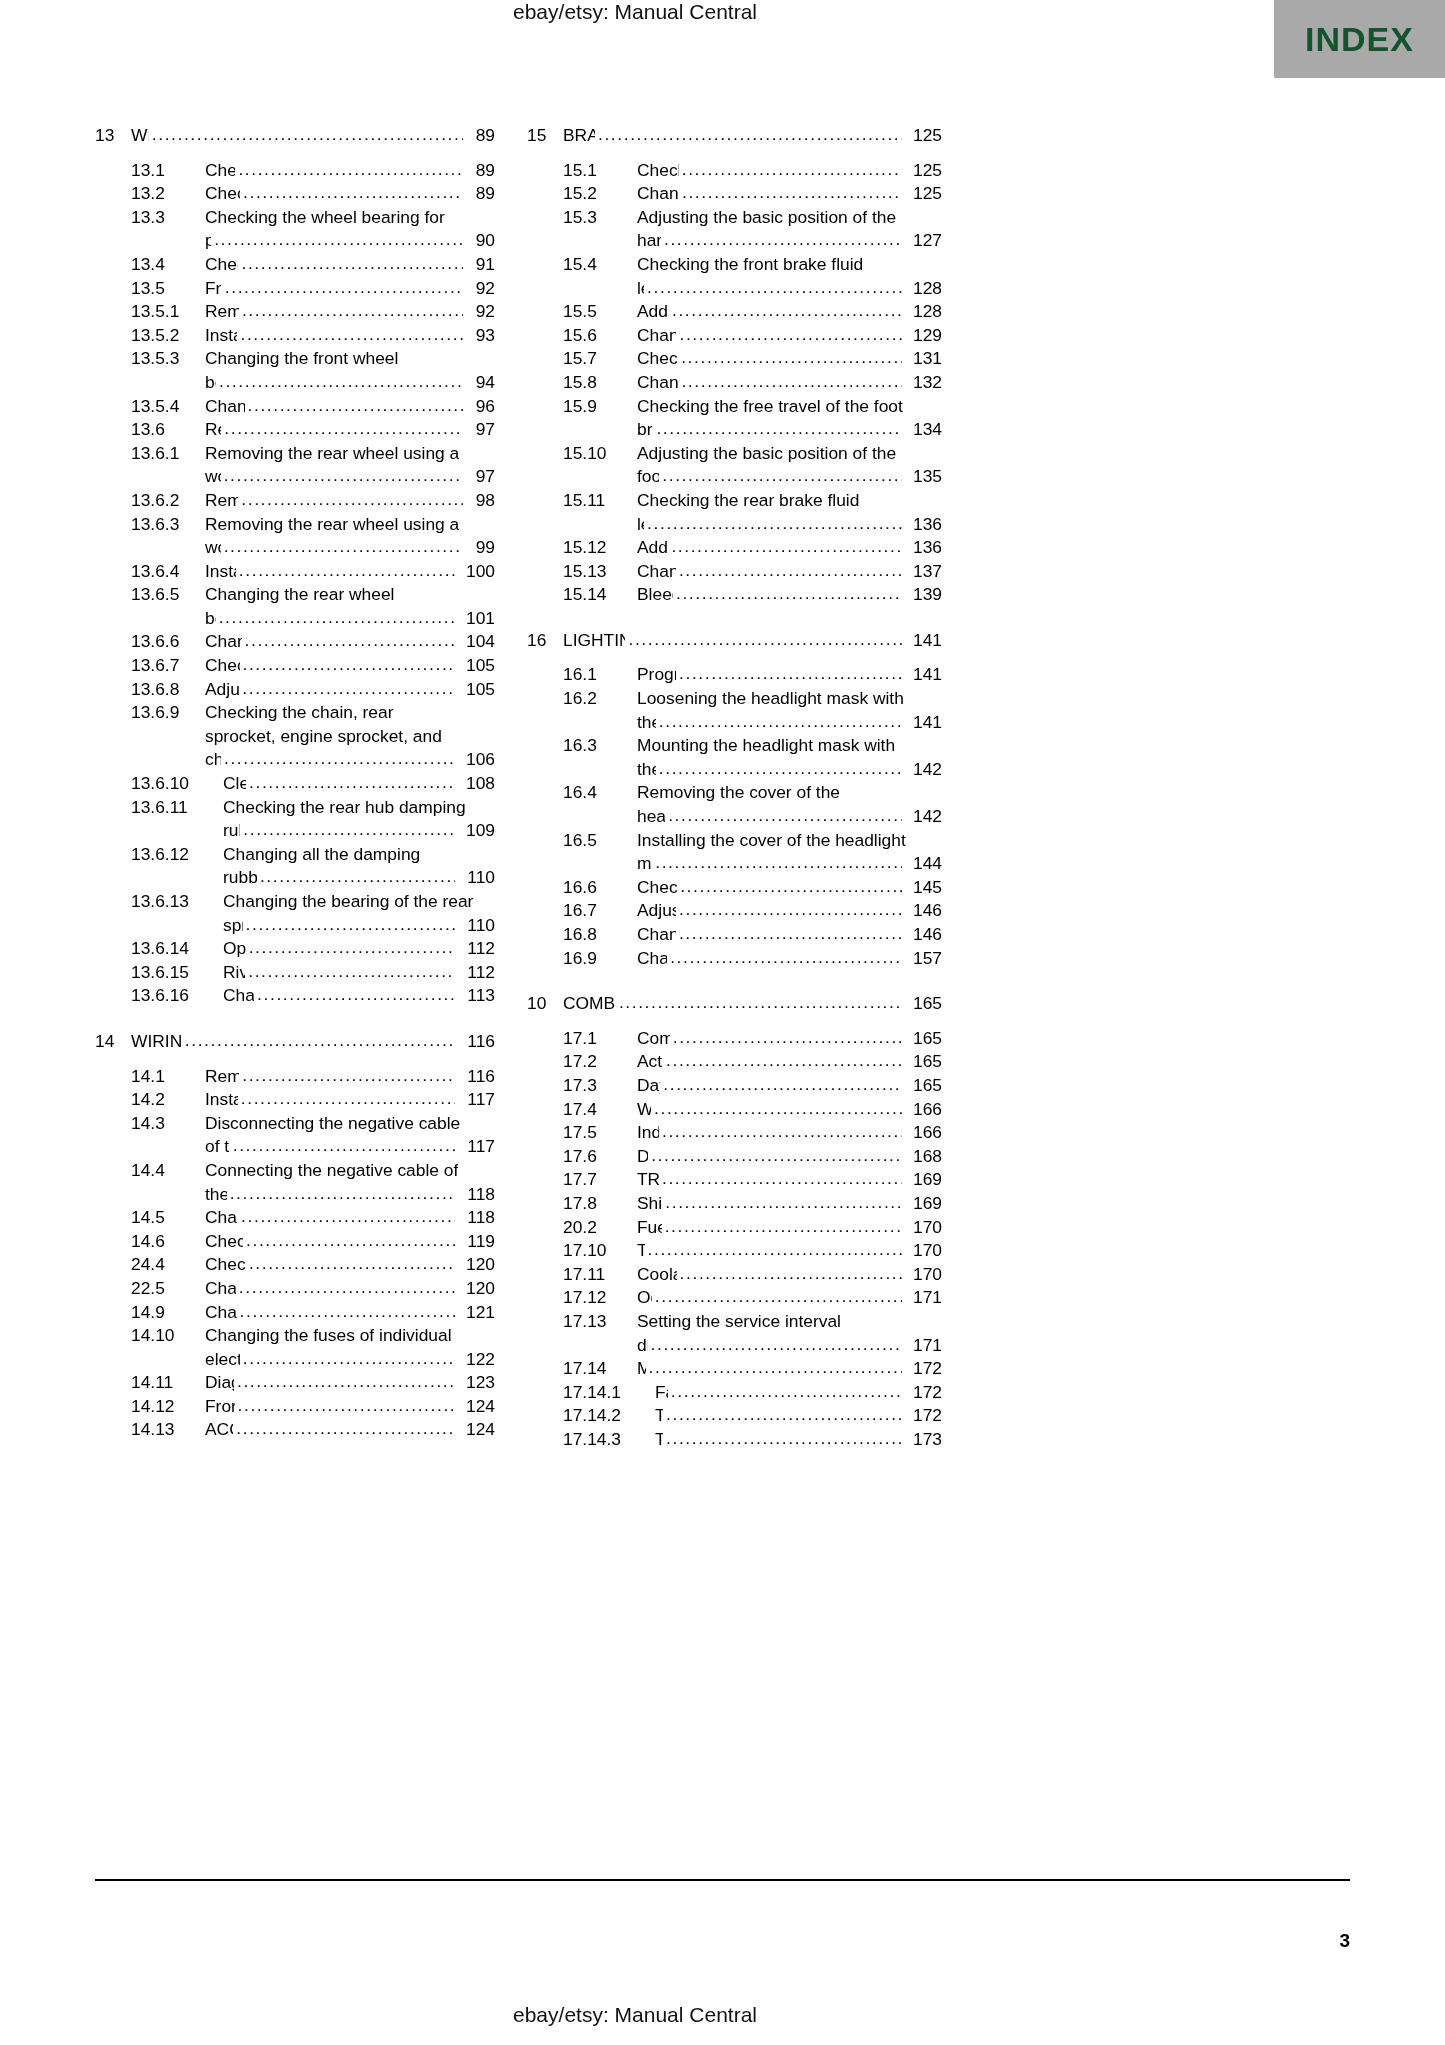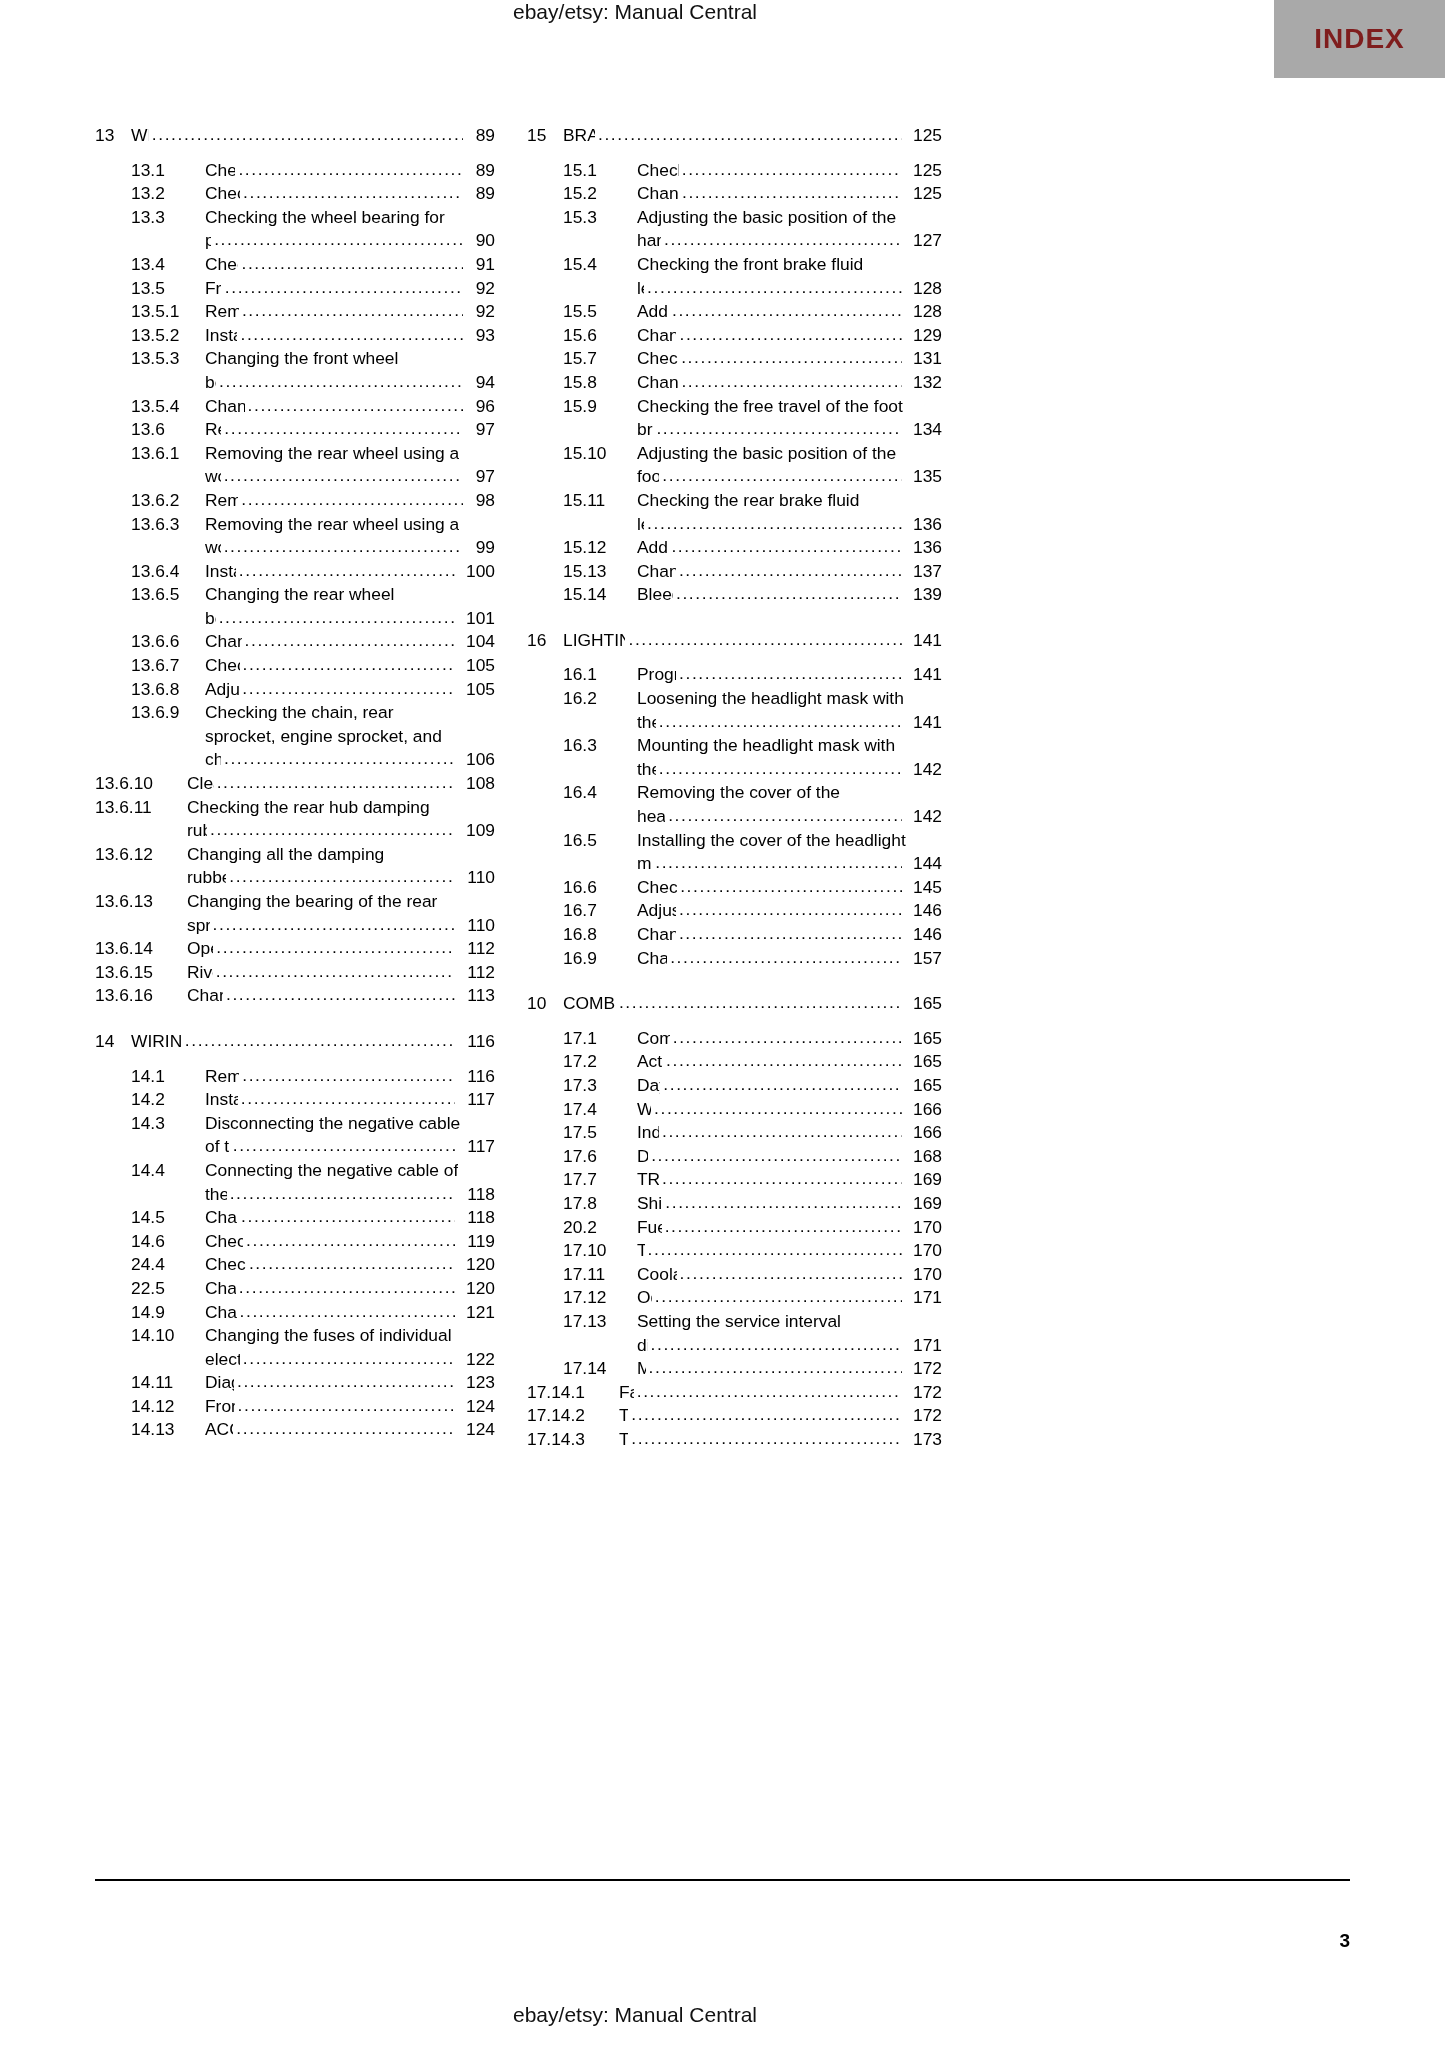--- a/index.html
+++ b/index.html
@@ -33,24 +33,24 @@
     top: 0;
     right: 0;
     width: 171px;
     height: 78px;
     background: #a9a9a9;
     display: flex;
     align-items: center;
     justify-content: center;
   }
   .index-tab .label {
-    font-size: 28px;
+    font-size: 34px;
     font-weight: bold;
     letter-spacing: 1px;
-    color: #7f1d1d;
+    color: #14532d;
     font-family: "Liberation Sans", sans-serif;
   }
 
   
   .columns {
     position: absolute;
     top: 124px;
     left: 95px;
     width: 1255px;
     display: flex;
@@ -80,21 +80,21 @@
 
   .num {
     flex: 0 0 auto;
     font-size: 17.4px;
     line-height: 23.6px;
     white-space: nowrap;
   }
   .num.lvl1 { width: 36px; }
   .num.lvl2 { width: 74px; margin-left: 36px; }
   .num.lvl3 { width: 74px; margin-left: 36px; }
-  .num.lvl4 { width: 92px; }
+  .num.lvl4 { width: 92px; margin-left: 36px; }
 
   .title-wrap {
     flex: 1 1 auto;
     min-width: 0;
     position: relative;
   }
   .title-line {
     display: flex;
     align-items: baseline;
     width: 100%;

